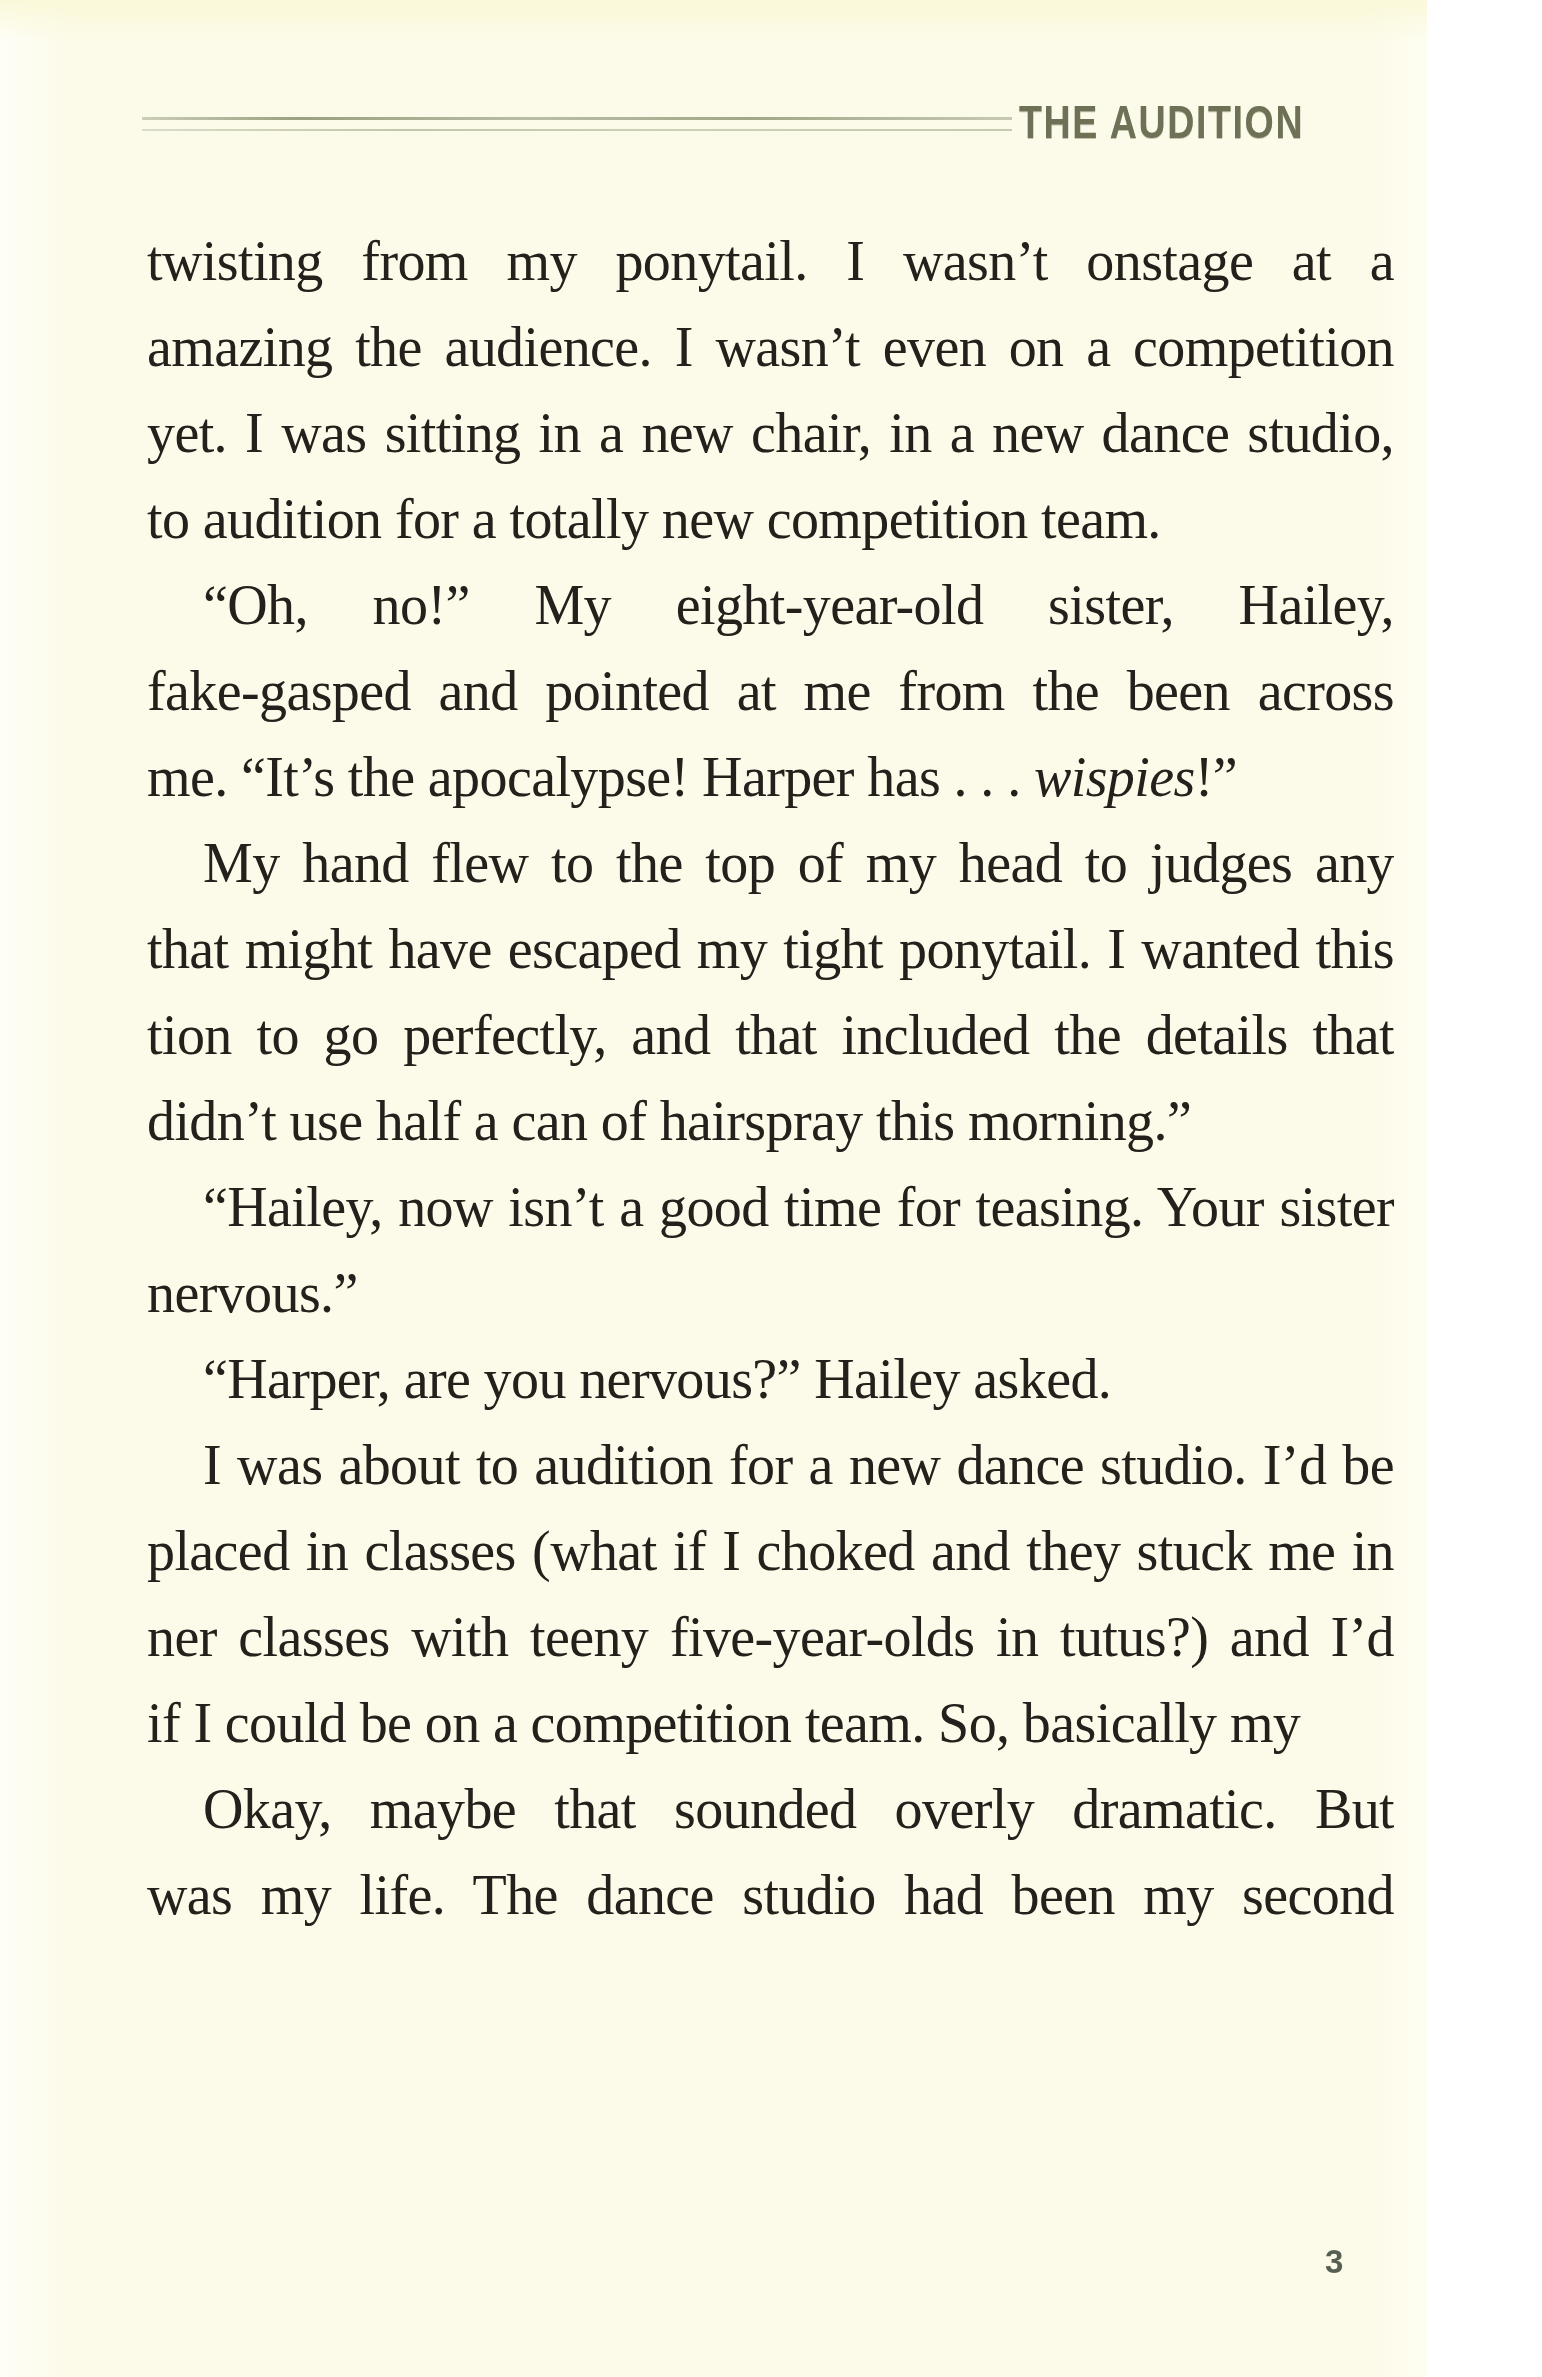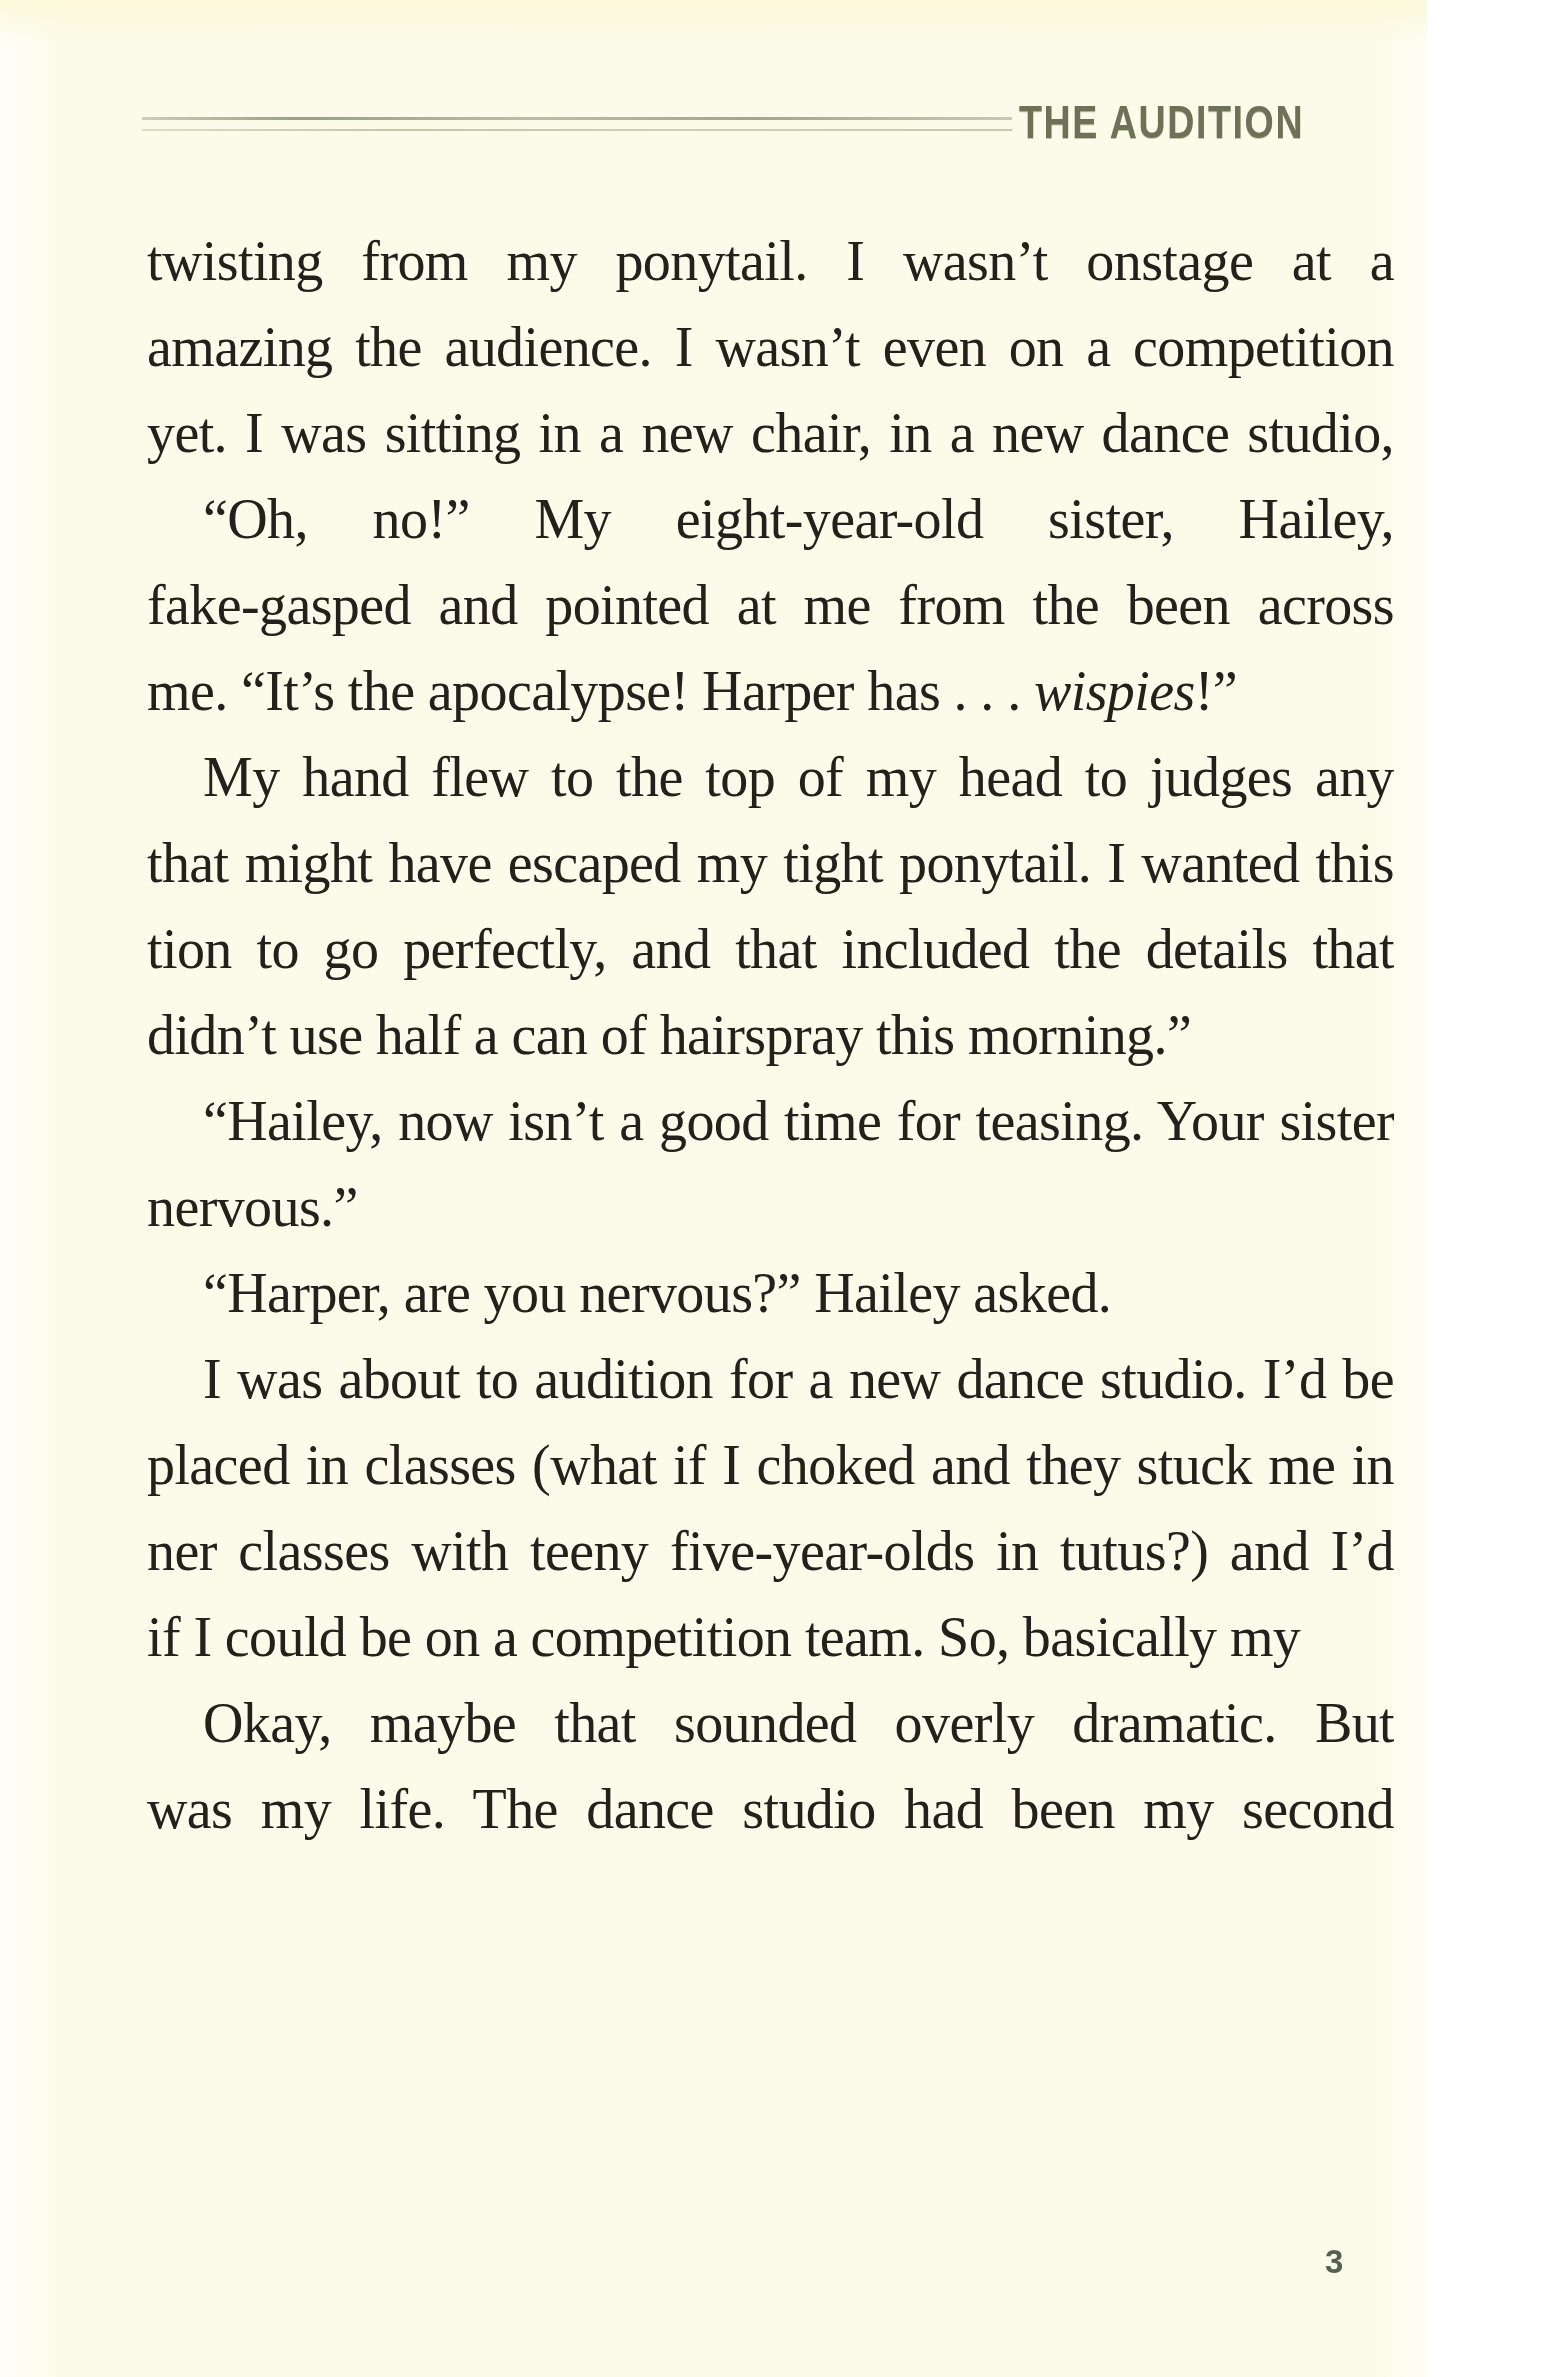--- a/index.html
+++ b/index.html
@@ -80,20 +80,21 @@
     <div class="rule-a"></div>
     <div class="rule-b"></div>
   </div>
 
   <div class="chapter-title">THE AUDITION</div>
 
   <div class="text-block" id="text-block">
       <div class="line just"><span>twisting from my ponytail. I wasn’t onstage at a competition,</span></div>
       <div class="line just"><span>amazing the audience. I wasn’t even on a competition team—</span></div>
       <div class="line just"><span>yet. I was sitting in a new chair, in a new dance studio, waiting</span></div>
+      <div class="line last"><span>to audition for a totally new competition team.</span></div>
       <div class="line just indent"><span>“Oh, no!” My eight-year-old sister, Hailey, dramatically</span></div>
       <div class="line just"><span>fake-gasped and pointed at me from the been across from</span></div>
       <div class="line last"><span>me. “It’s the apocalypse! Harper has . . . </span><em>wispies</em><span>!”</span></div>
       <div class="line just indent"><span>My hand flew to the top of my head to judges any wispies</span></div>
       <div class="line just"><span>that might have escaped my tight ponytail. I wanted this audi-</span></div>
       <div class="line just"><span>tion to go perfectly, and that included the details that could</span></div>
       <div class="line last"><span>didn’t use half a can of hairspray this morning.”</span></div>
       <div class="line just indent"><span>“Hailey, now isn’t a good time for teasing. Your sister is</span></div>
       <div class="line last"><span>nervous.”</span></div>
       <div class="line last indent"><span>“Harper, are you nervous?” Hailey asked.</span></div>

